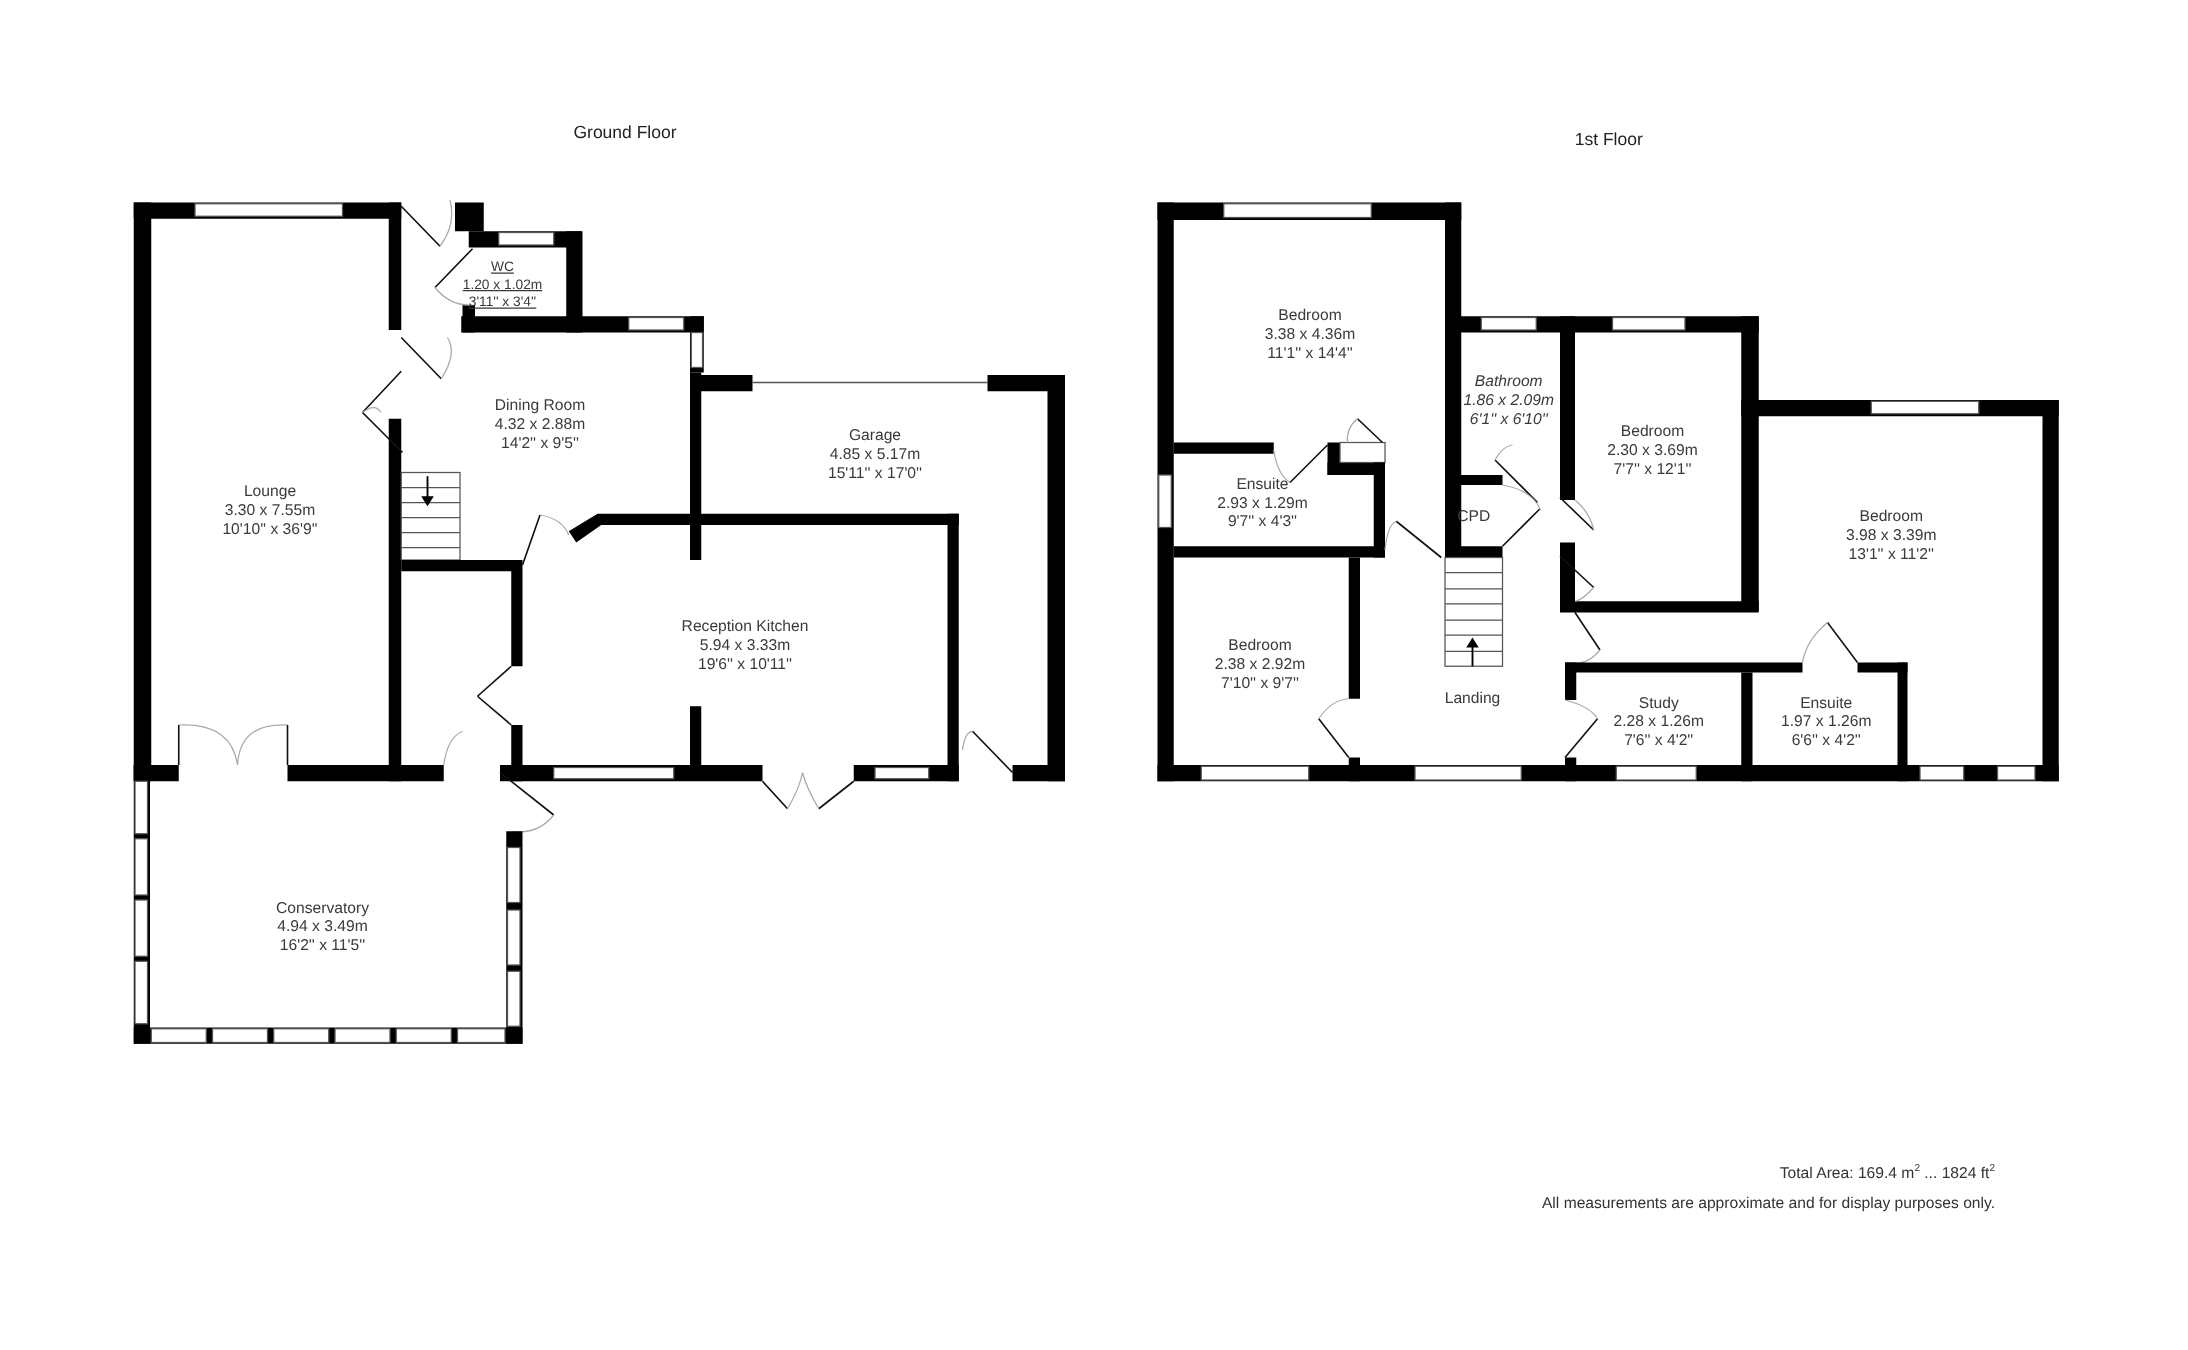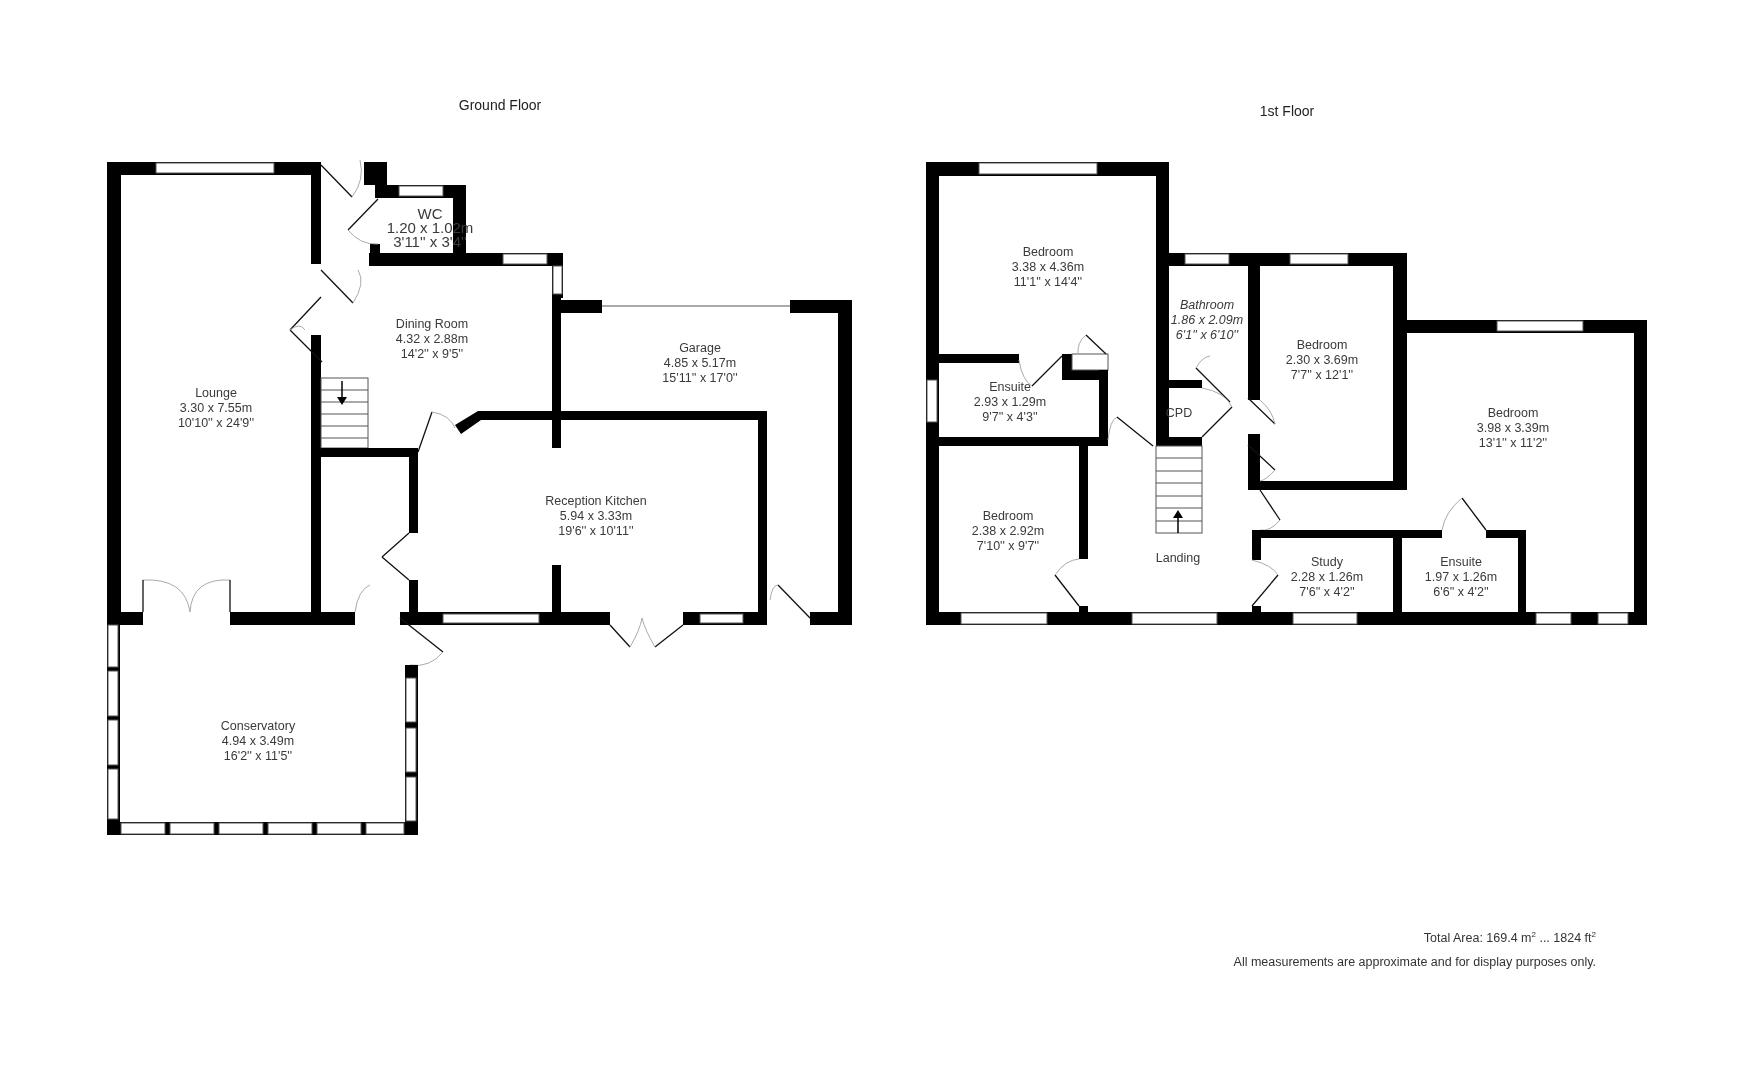--- a/index.html
+++ b/index.html
@@ -193,23 +193,23 @@
     <rect class="win" x="1598" y="613" width="30" height="11"></rect>
   </g>
 </svg>
 
 <div class="floor-title" style="left:500px; top:97px;">Ground Floor</div>
 <div class="floor-title" style="left:1287px; top:103px;">1st Floor</div>
 
 <div class="room-label" style="left:216px; top:386px;">
   <span>Lounge</span>
   <span>3.30 x 7.55m</span>
-  <span>10'10'' x 24'9''</span>
-</div>
-<div class="room-label" style="left:430px; top:207px; font-size:15px; line-height:14px;">
+  <span>10'10'' x 36'9''</span>
+</div>
+<div class="room-label" style="left:402px; top:207px; font-size:11px; line-height:14px;text-decoration:underline;">
   <span>WC</span>
   <span>1.20 x 1.02m</span>
   <span>3'11'' x 3'4''</span>
 </div>
 <div class="room-label" style="left:432px; top:317px;">
   <span>Dining Room</span>
   <span>4.32 x 2.88m</span>
   <span>14'2'' x 9'5''</span>
 </div>
 <div class="room-label" style="left:700px; top:341px;">

